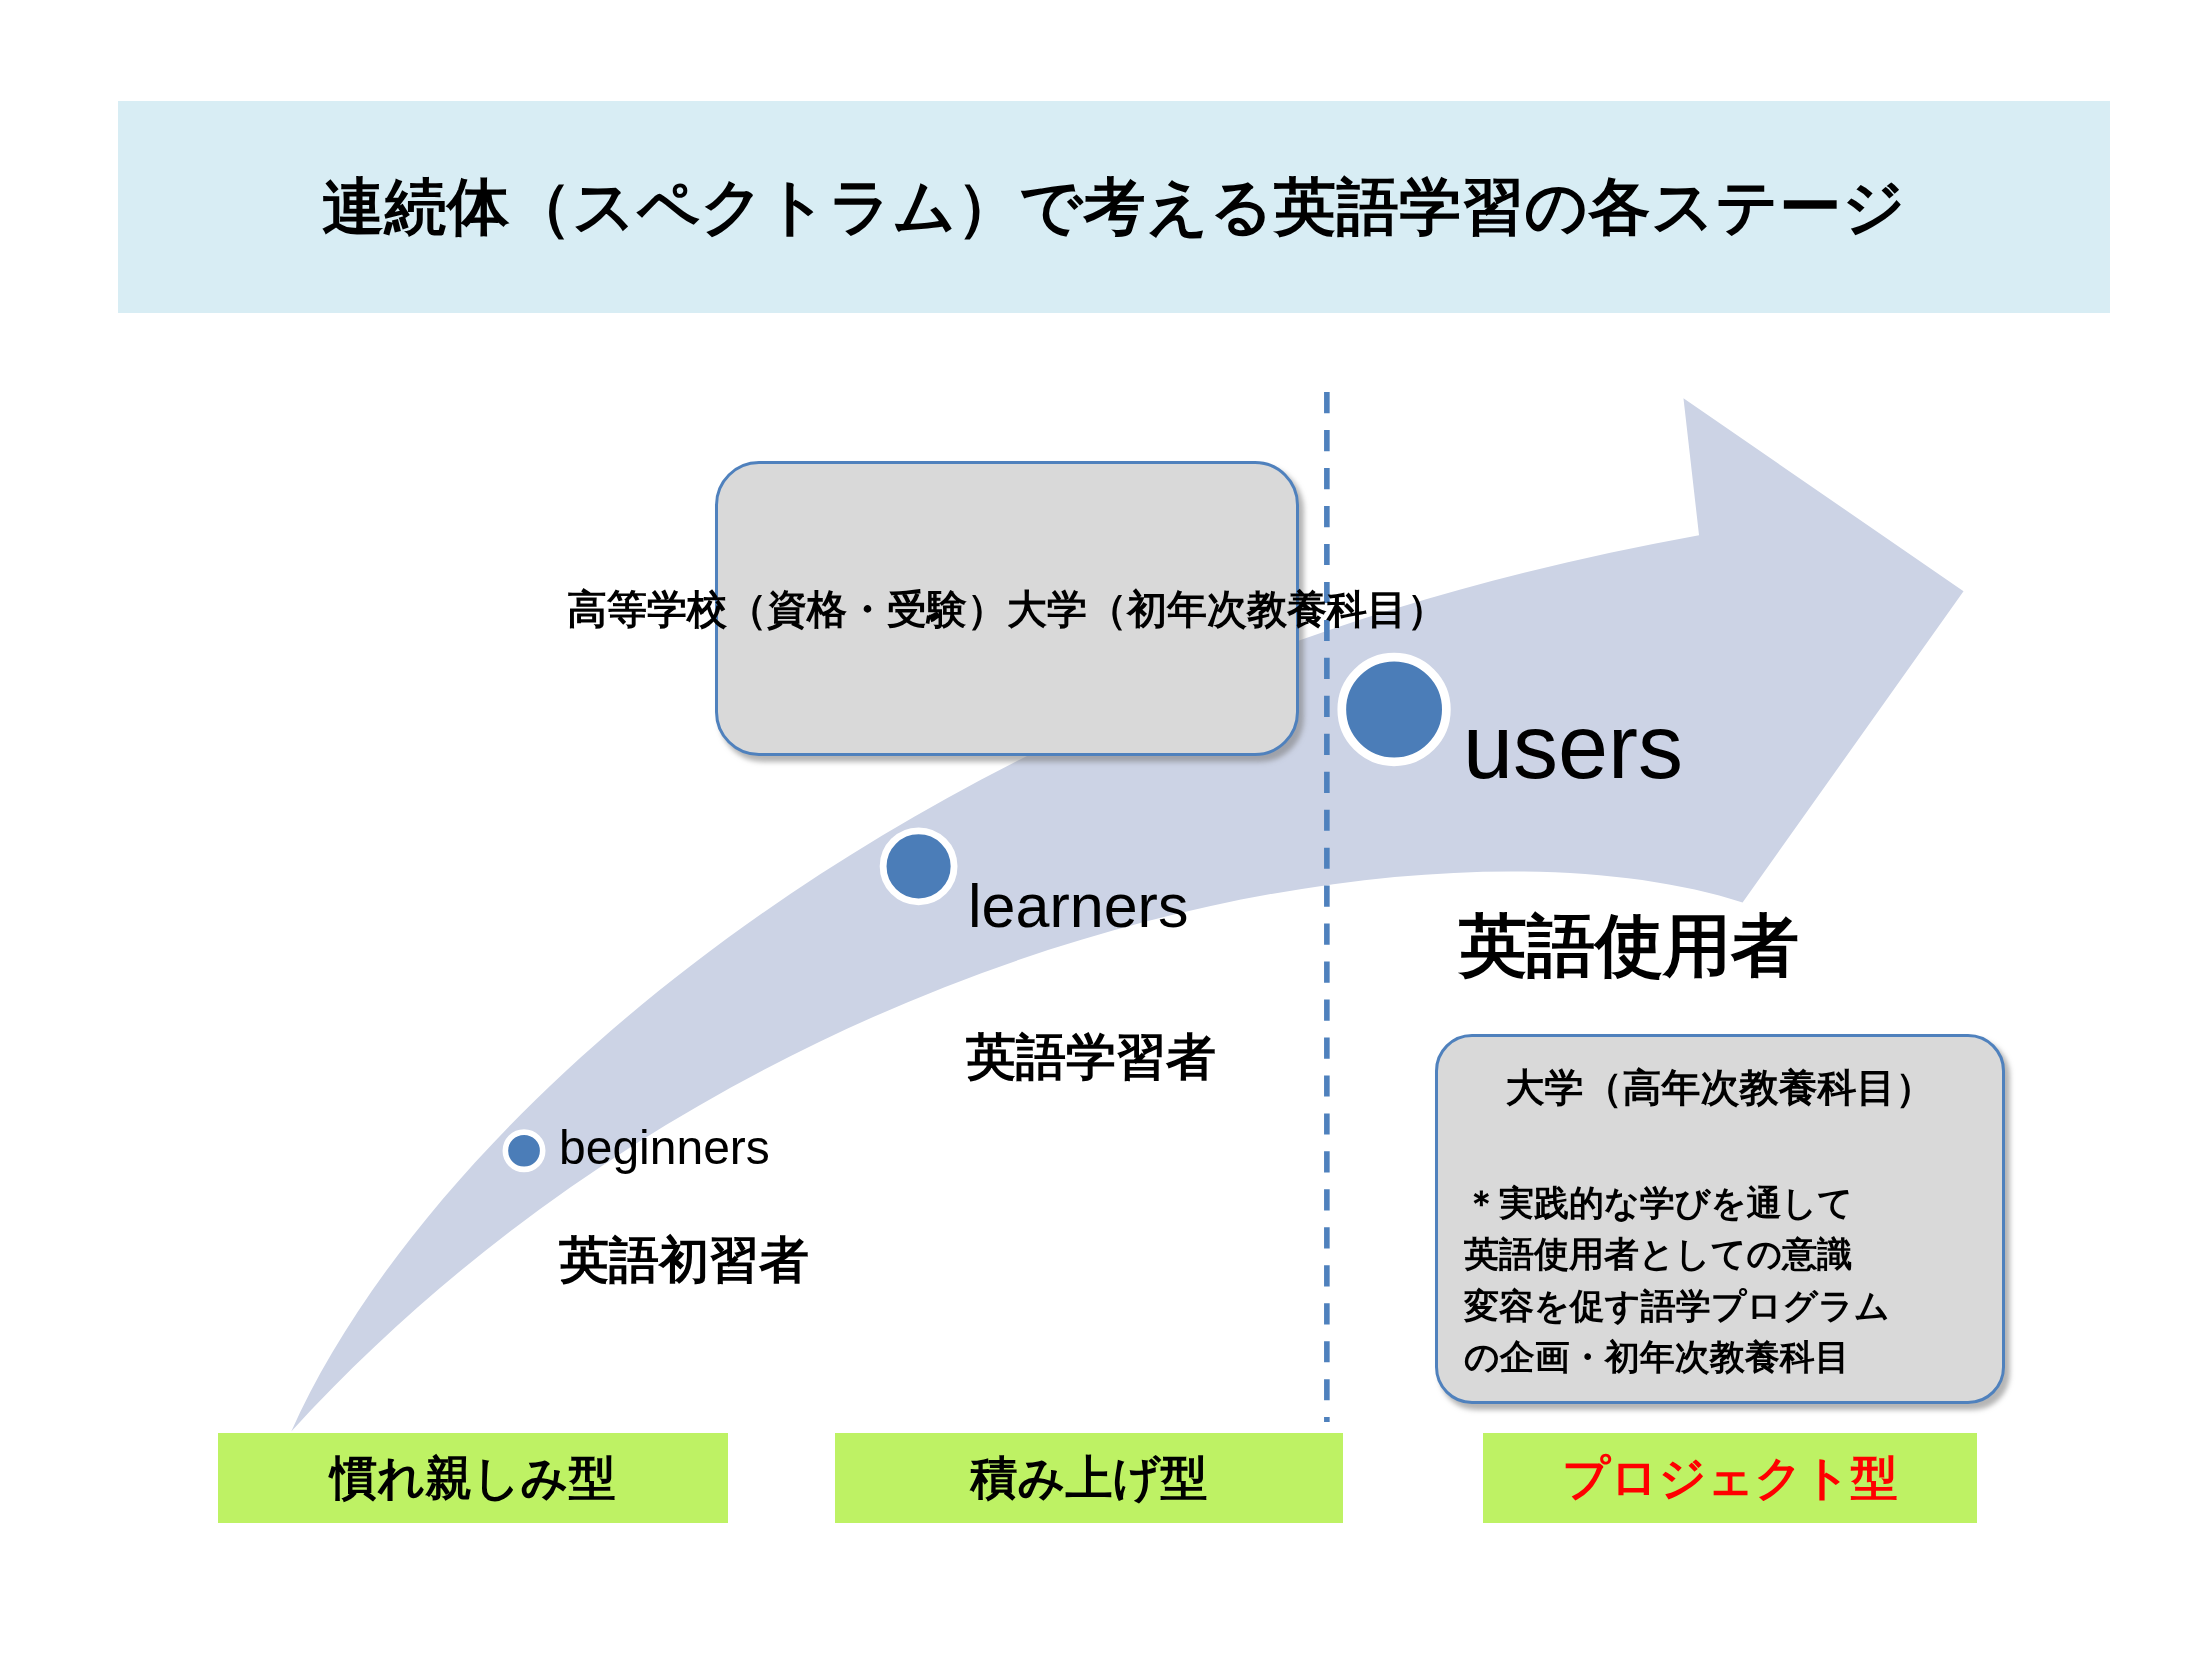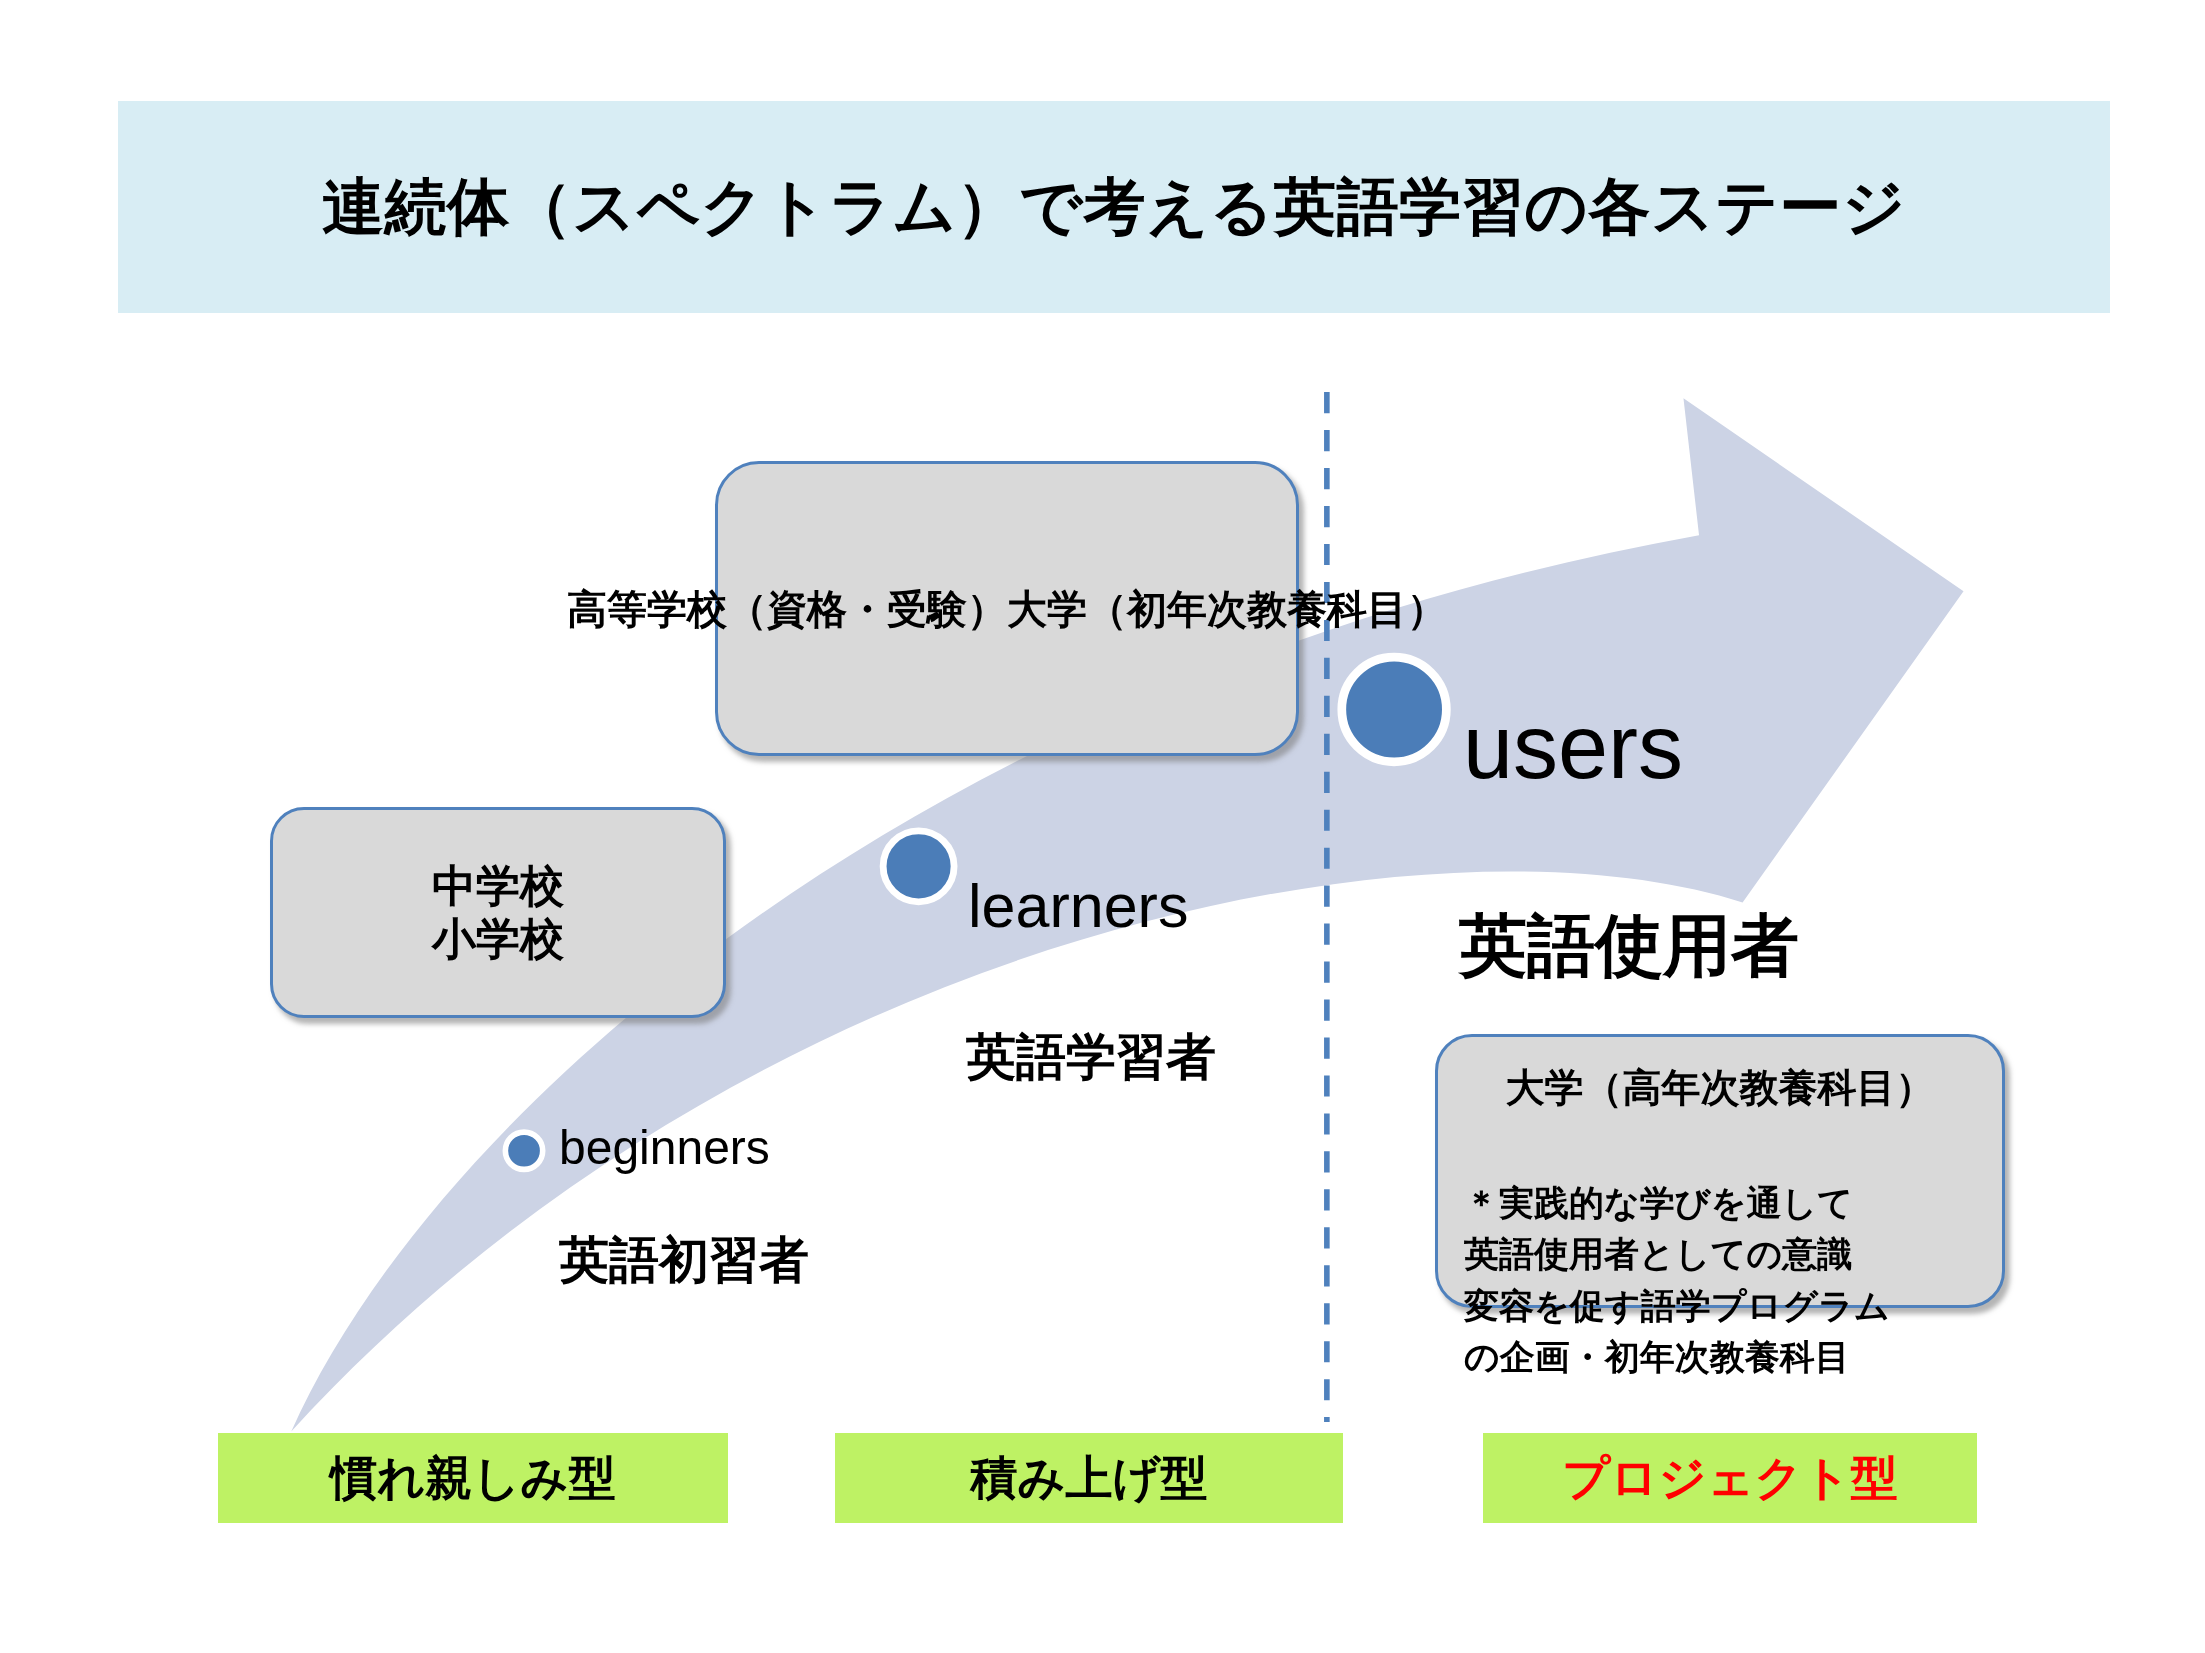--- a/index.html
+++ b/index.html
@@ -16,21 +16,21 @@
 
   
   .callout{position:absolute;background:#d9d9d9;border:3.1px solid #4f81bd;
     box-shadow:4.4px 5.6px 5px rgba(120,120,120,0.55);z-index:3;box-sizing:border-box;}
   .callout.junior{left:270px;top:807px;width:456px;height:211px;border-radius:34px;
     display:flex;flex-direction:column;align-items:center;justify-content:center;}
   .callout.junior .line{font-size:44px;font-weight:bold;color:#000;line-height:1.2;text-align:center;}
   .callout.highschool{left:715px;top:461px;width:584px;height:295px;border-radius:44px;
     display:flex;flex-direction:row;align-items:center;justify-content:center;}
   .callout.highschool .line{font-size:40px;font-weight:bold;color:#000;line-height:1.45;text-align:center;white-space:nowrap;}
-  .callout.university{left:1435px;top:1034px;width:570px;height:274px;border-radius:37px;
+  .callout.university{left:1435px;top:1034px;width:570px;height:370px;border-radius:37px;
     padding:24px 26px;display:block;}
   .callout.university .heading{font-size:39px;font-weight:bold;color:#000;text-align:center;white-space:nowrap;}
   .callout.university .body{margin-top:62px;}
   .callout.university .body .line{font-size:35px;font-weight:bold;color:#000;line-height:1.47;text-align:left;white-space:nowrap;}
 
   
   .stage-en{position:absolute;color:#000;font-weight:normal;z-index:4;white-space:nowrap;}
   .stage-ja{position:absolute;color:#000;font-weight:bold;z-index:4;white-space:nowrap;}
   .stage-en.beginners{left:559px;top:1120px;font-size:48px;}
   .stage-ja.beginners{left:559px;top:1227px;font-size:50px;}
@@ -64,24 +64,20 @@
              L 3155 950
              L 2800 1450
              C 2300 1290 1200 1500 468 2300
              Z" fill="#ccd3e5"></path>
     <line x1="2132" y1="630" x2="2132" y2="2285" stroke-width="9" stroke-dasharray="34 27" stroke="#4f81bd"></line>
     <circle cx="842" cy="1849" r="30" stroke="#ffffff" stroke-width="9" fill="#4b7db8"></circle>
     <circle cx="1476" cy="1392" r="57" stroke="#ffffff" stroke-width="11" fill="#4b7db8"></circle>
     <circle cx="2240" cy="1140" r="84" stroke="#ffffff" stroke-width="14" fill="#4b7db8"></circle>
   </svg>
 
-  <div class="callout junior">
-    <div class="line">中学校</div>
-    <div class="line">小学校</div>
-  </div>
 
   <div class="callout highschool">
     <div class="line">高等学校（資格・受験）</div>
     <div class="line">大学（初年次教養科目）</div>
   </div>
 
   <div class="callout university">
     <div class="heading">大学（高年次教養科目）</div>
     <div class="body">
       <div class="line">＊実践的な学びを通して</div>

